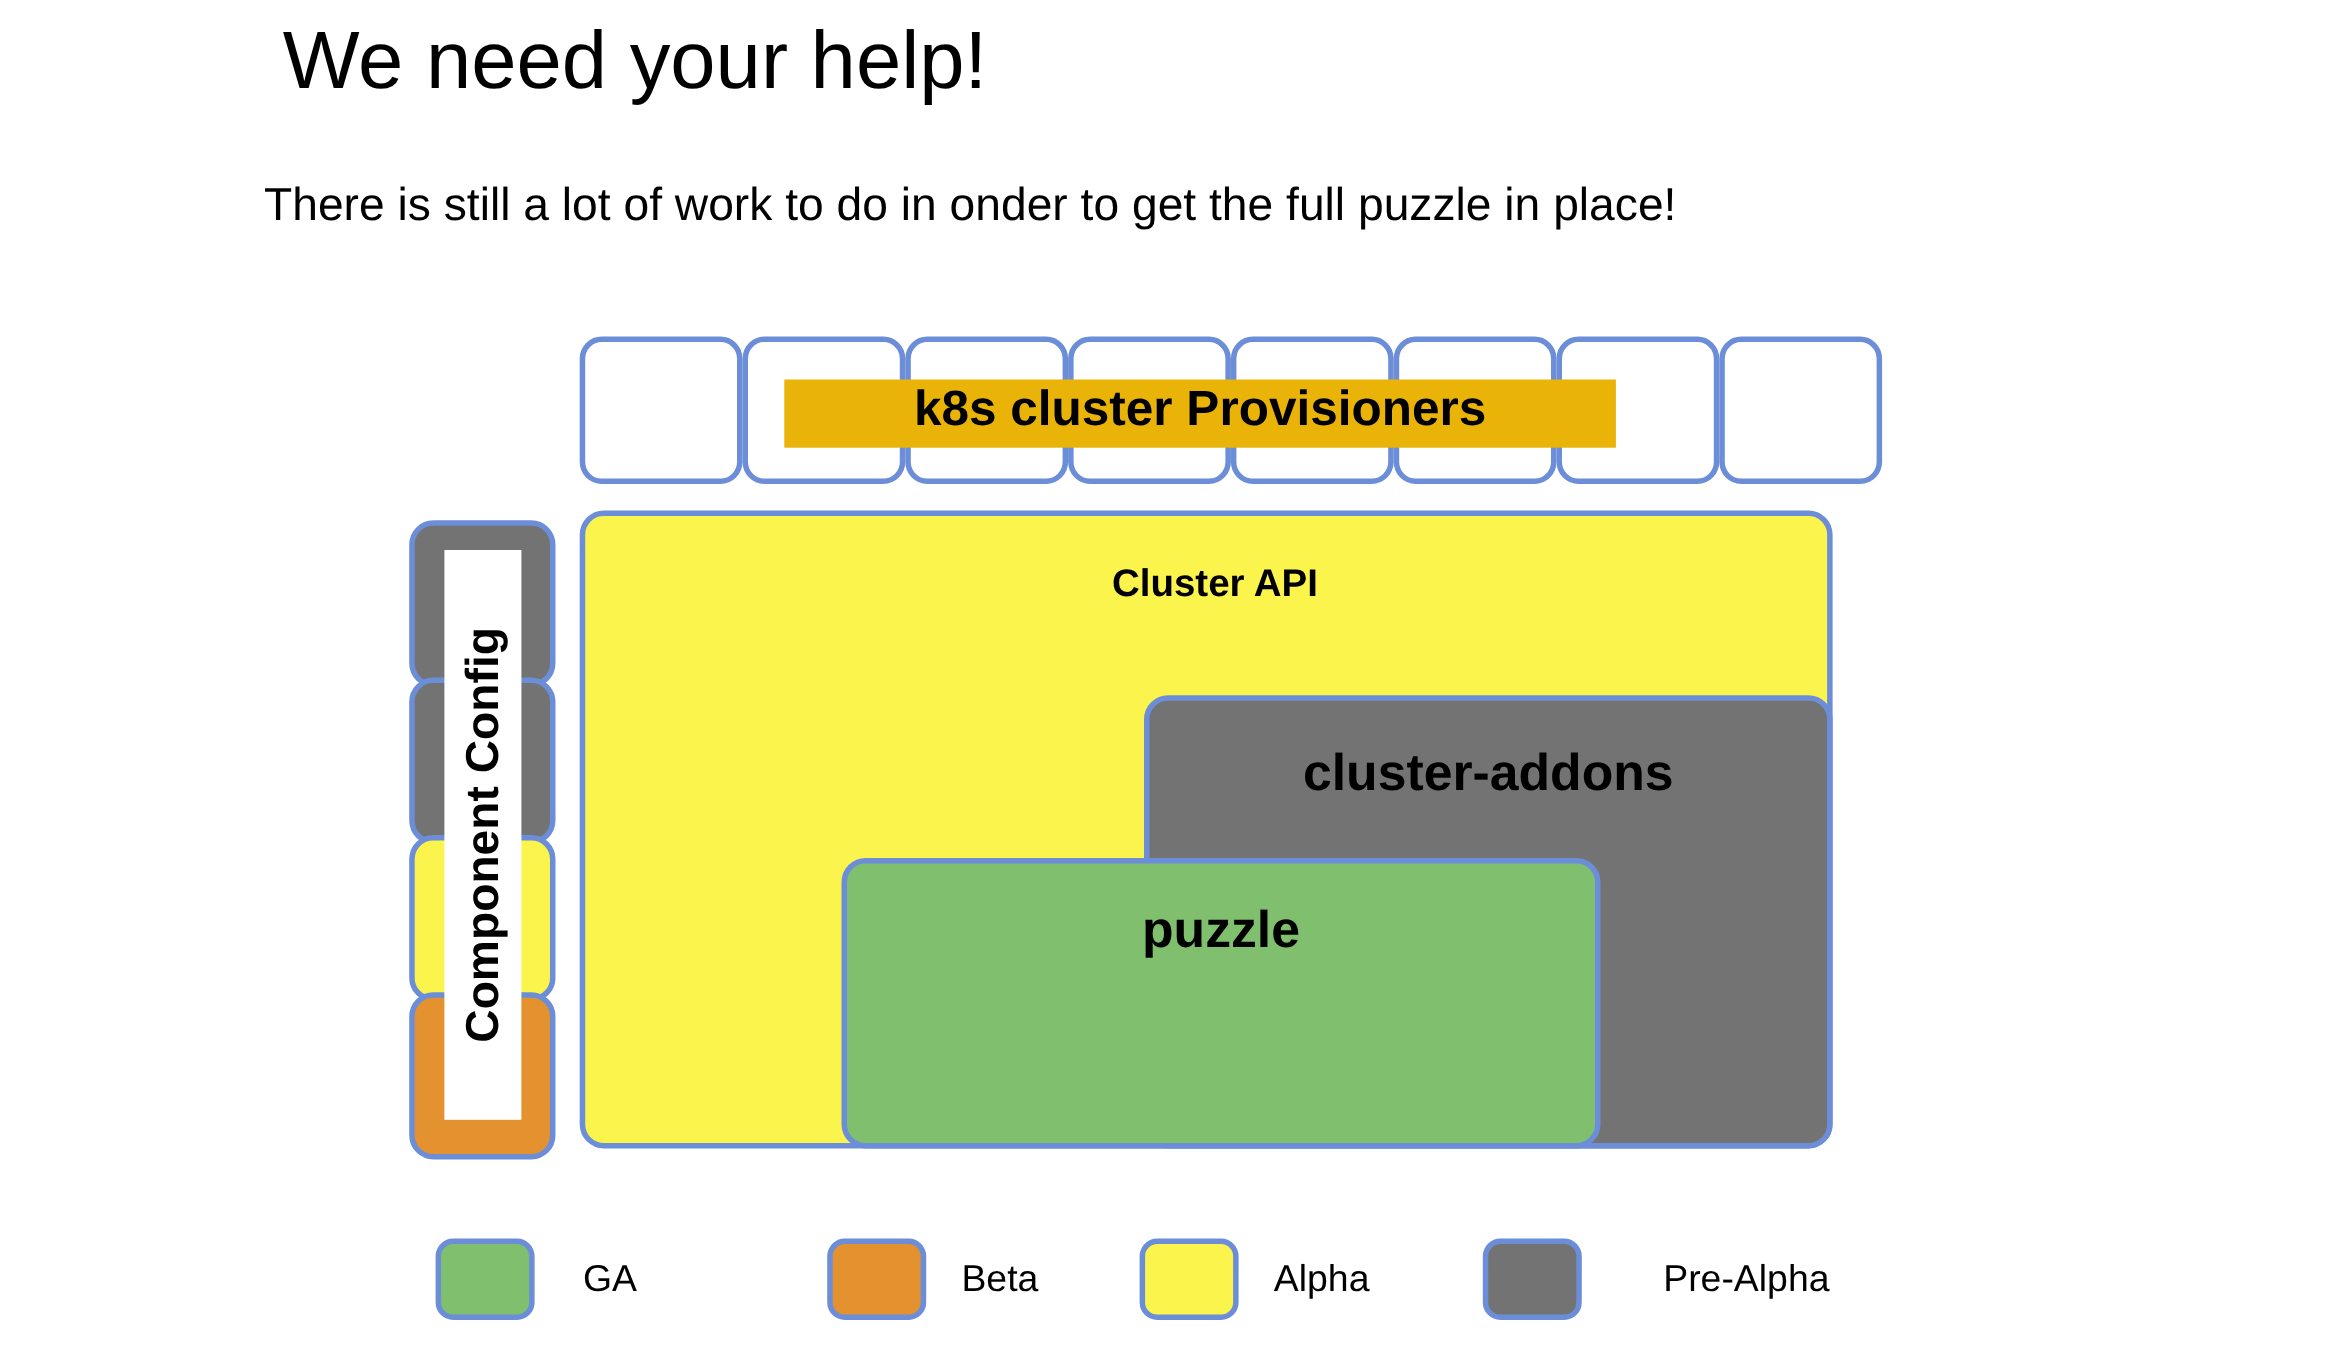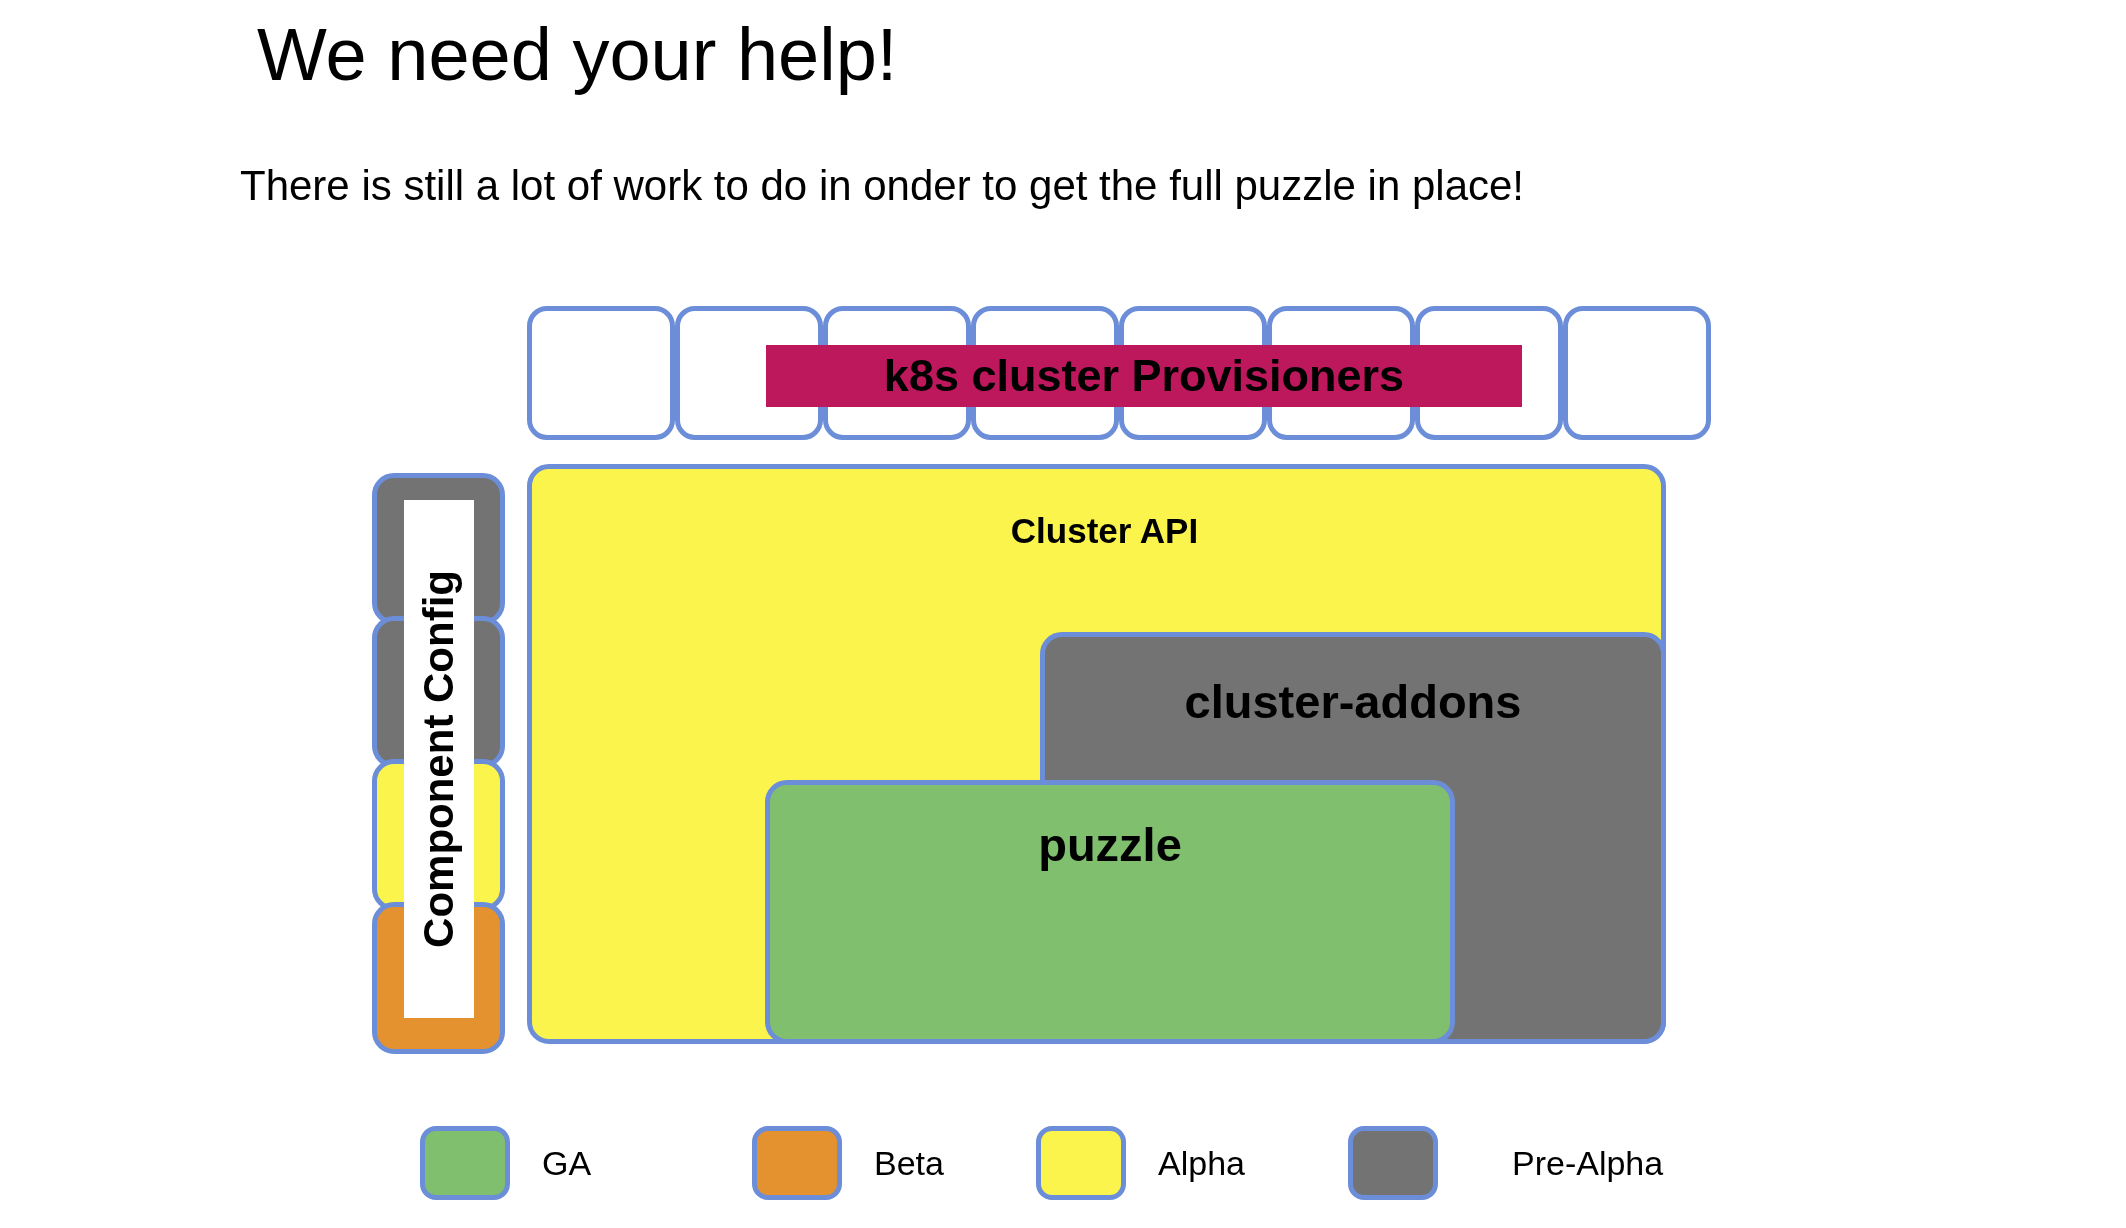--- a/index.html
+++ b/index.html
@@ -67,27 +67,26 @@
     position: absolute;
     top: 306px;
     width: 148px;
     height: 134px;
     border: 5px solid #6c8ed8;
     border-radius: 20px;
     background: #ffffff;
   }
   #provisioner-title-plate {
     position: absolute;
-    left: 766px;
+    left: 713px;
     top: 345px;
     width: 756px;
     height: 62px;
-    background: #be185d;
+    background: #eab308;
     display: flex;
-    align-items: center;
     justify-content: center;
   }
   #provisioner-title-plate .box-label {
     position: static;
     font-size: 45px;
   }
 
   
   .cc-cell {
     position: absolute;
@@ -202,21 +201,21 @@
     <span class="box-label">cluster-addons</span>
   </div>
 
   <div id="kubeadm" class="box ga">
     <span class="box-label">puzzle</span>
   </div>
 
 
   <div id="legend">
 
-    <div class="legend-item" style="left:420px;">
+    <div class="legend-item" style="left:396px;gap:12px;">
       <div class="legend-swatch ga"></div>
       <div class="legend-text">GA</div>
     </div>
 
     <div class="legend-item" style="left:752px;">
       <div class="legend-swatch beta"></div>
       <div class="legend-text">Beta</div>
     </div>
 
     <div class="legend-item" style="left:1036px;">

